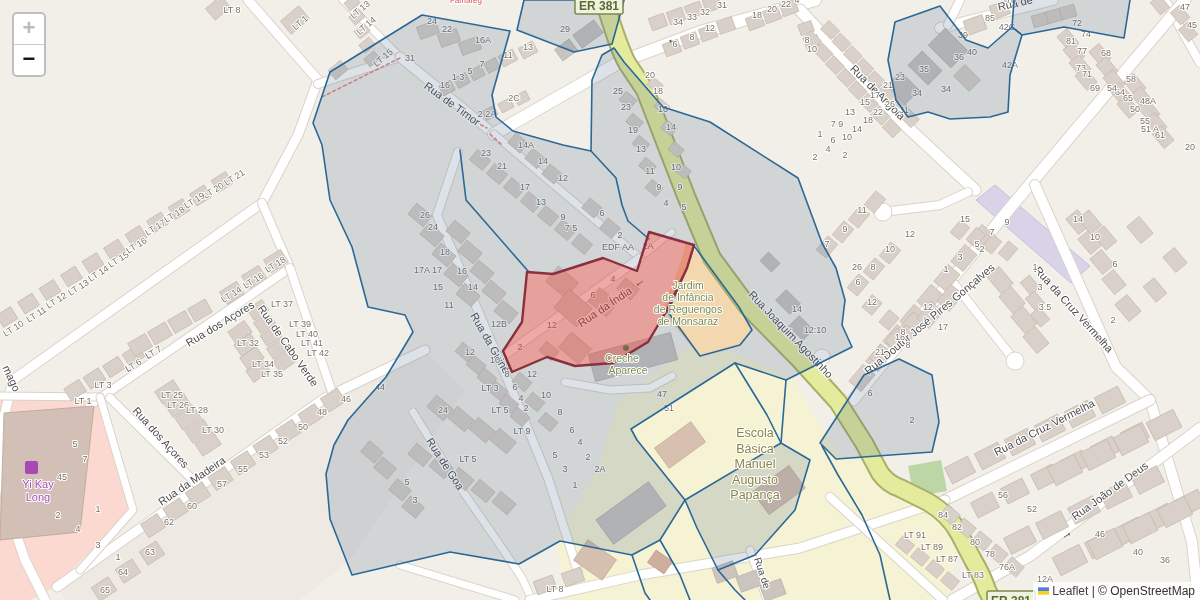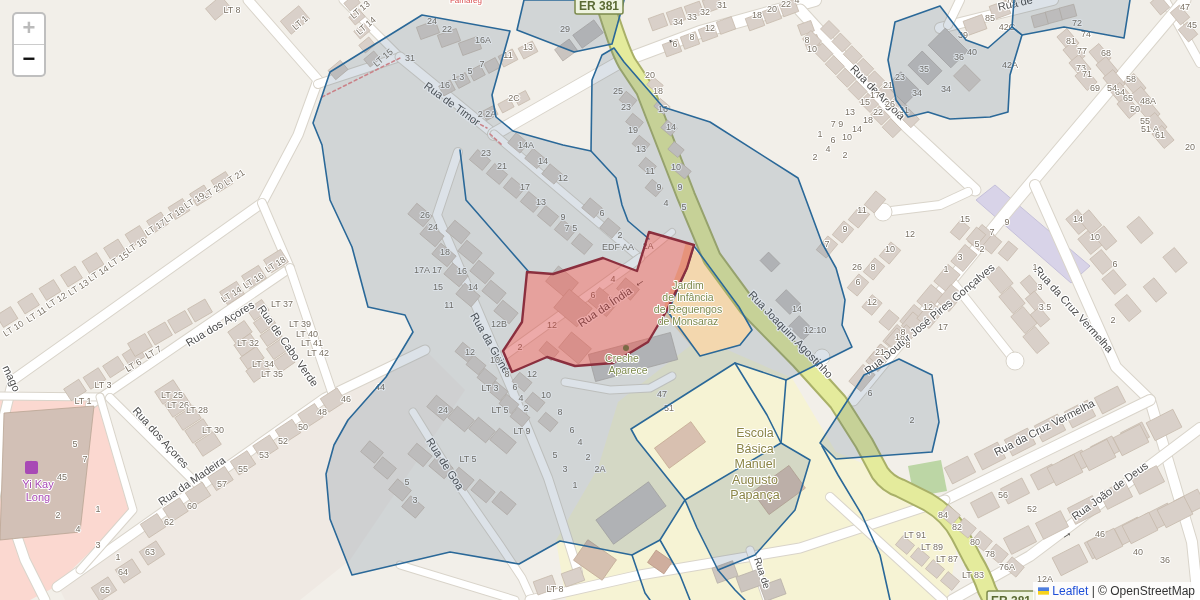--- a/index.html
+++ b/index.html
@@ -683,13 +683,13 @@
     </svg>
 
 <div id="zoomctl">
       <div id="zin">+</div>
       <div id="zout">−</div>
     </div>
 
 <div id="attr"><svg class="flag" viewBox="0 0 12 8">
         <rect width="12" height="4" fill="#4e7ede"></rect>
         <rect y="4" width="12" height="4" fill="#f7d21b"></rect>
-      </svg> <span style="color:#1d4ed8">Leaflet</span> | © OpenStreetMap</div>
+      </svg> <span style="color:#404040">Leaflet</span> | © OpenStreetMap</div>
 </div>
 </body></html>

